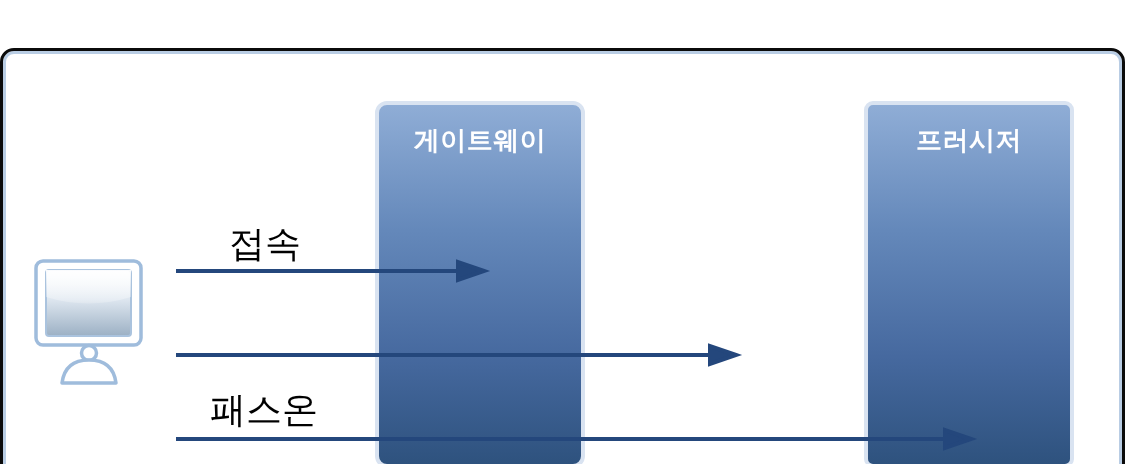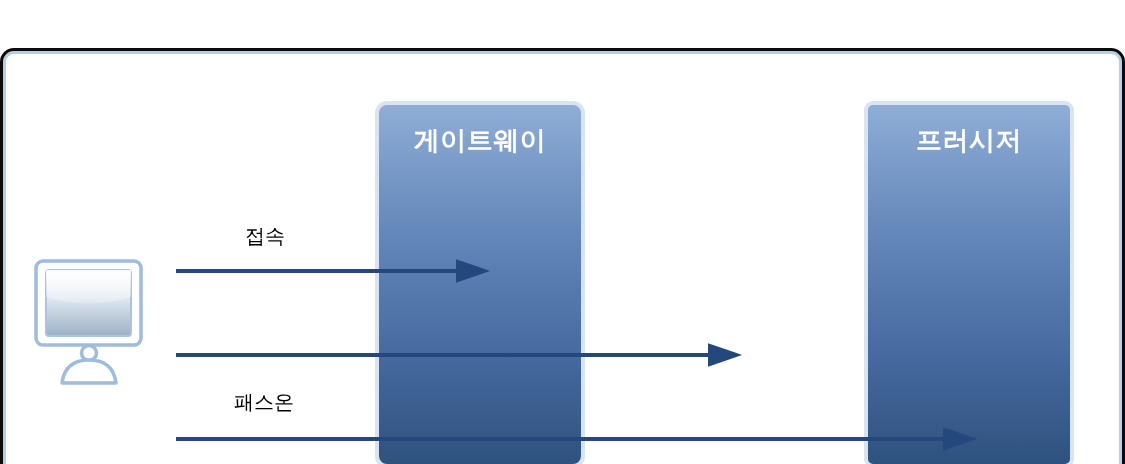--- a/index.html
+++ b/index.html
@@ -57,21 +57,21 @@
     color: #ffffff;
     font-size: 26px;
     font-weight: bold;
     letter-spacing: 0.5px;
   }
   
   .flow-label {
     position: absolute;
     transform: translateX(-50%);
     color: #000000;
-    font-size: 20px;
+    font-size: 36px;
     line-height: 1;
     white-space: nowrap;
     z-index: 3;
   }
   .flow-label-1 { left: 265px; top: 178px; }
   .flow-label-2 { left: 264px; top: 261px; }
   .flow-label-3 { left: 264px; top: 344px; }
   
   .arrows {
     position: absolute;

